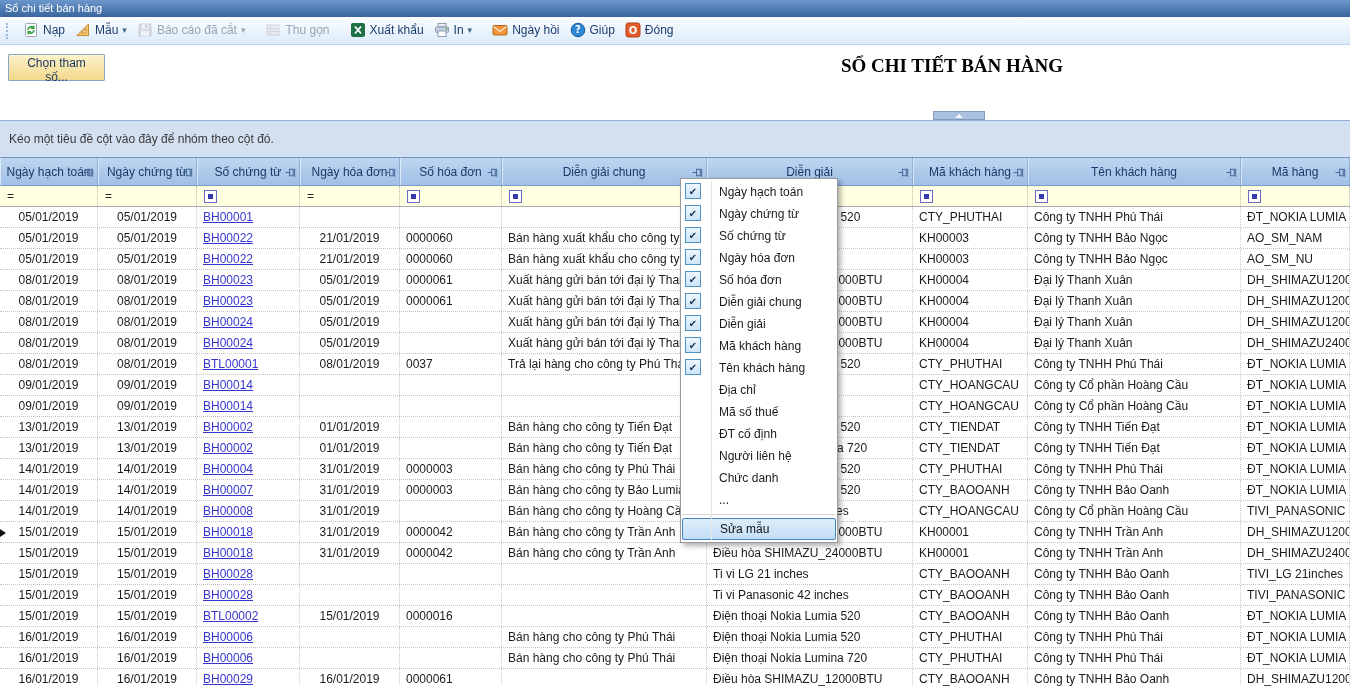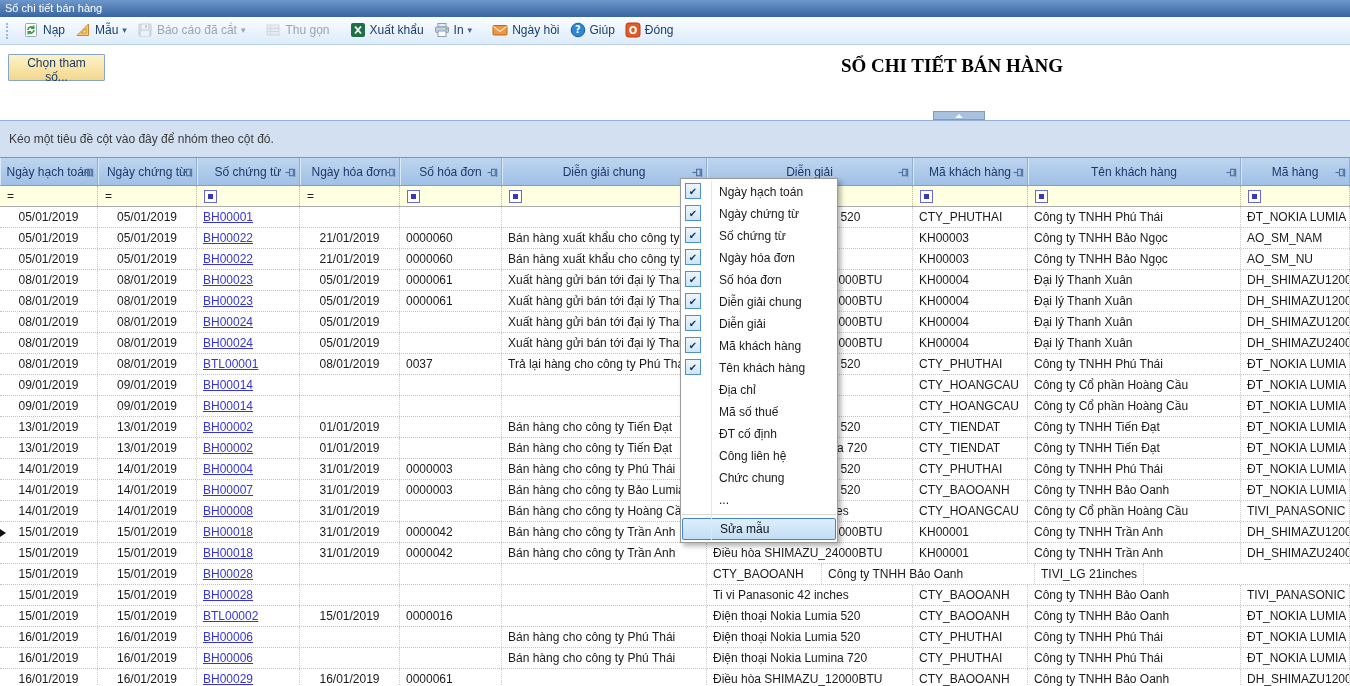--- a/index.html
+++ b/index.html
@@ -548,20 +548,21 @@
       </div>
       <div class="row">
         <div class="cell ctr" style="width: 98px;">15/01/2019</div>
         <div class="cell ctr" style="width: 99px;">15/01/2019</div>
         <div class="cell" style="width: 103px;">
           <span class="doclink">BH00028</span>
         </div>
         <div class="cell ctr" style="width: 100px;"></div>
         <div class="cell" style="width: 102px;"></div>
         <div class="cell" style="width: 205px;"></div>
+        <div class="cell" style="width: 206px;">Ti vi LG 21 inches</div>
         <div class="cell" style="width: 115px;">CTY_BAOOANH</div>
         <div class="cell" style="width: 213px;">Công ty TNHH Bảo Oanh</div>
         <div class="cell" style="width: 109px;">TIVI_LG 21inches</div>
       </div>
       <div class="row">
         <div class="cell ctr" style="width: 98px;">15/01/2019</div>
         <div class="cell ctr" style="width: 99px;">15/01/2019</div>
         <div class="cell" style="width: 103px;">
           <span class="doclink">BH00028</span>
         </div>
@@ -674,23 +675,23 @@
     <div class="mitem">
       <span class="mlabel">Địa chỉ</span>
     </div>
     <div class="mitem">
       <span class="mlabel">Mã số thuế</span>
     </div>
     <div class="mitem">
       <span class="mlabel">ĐT cố định</span>
     </div>
     <div class="mitem">
-      <span class="mlabel">Công liên hệ</span>
-    </div>
-    <div class="mitem">
-      <span class="mlabel">Chức chung</span>
+      <span class="mlabel">Người liên hệ</span>
+    </div>
+    <div class="mitem">
+      <span class="mlabel">Chức danh</span>
     </div>
     <div class="mitem">
       <span class="mlabel">...</span>
     </div>
     <div class="msep"></div>
     <div class="mfooter">Sửa mẫu</div>
   </div>
 
 </body></html>

